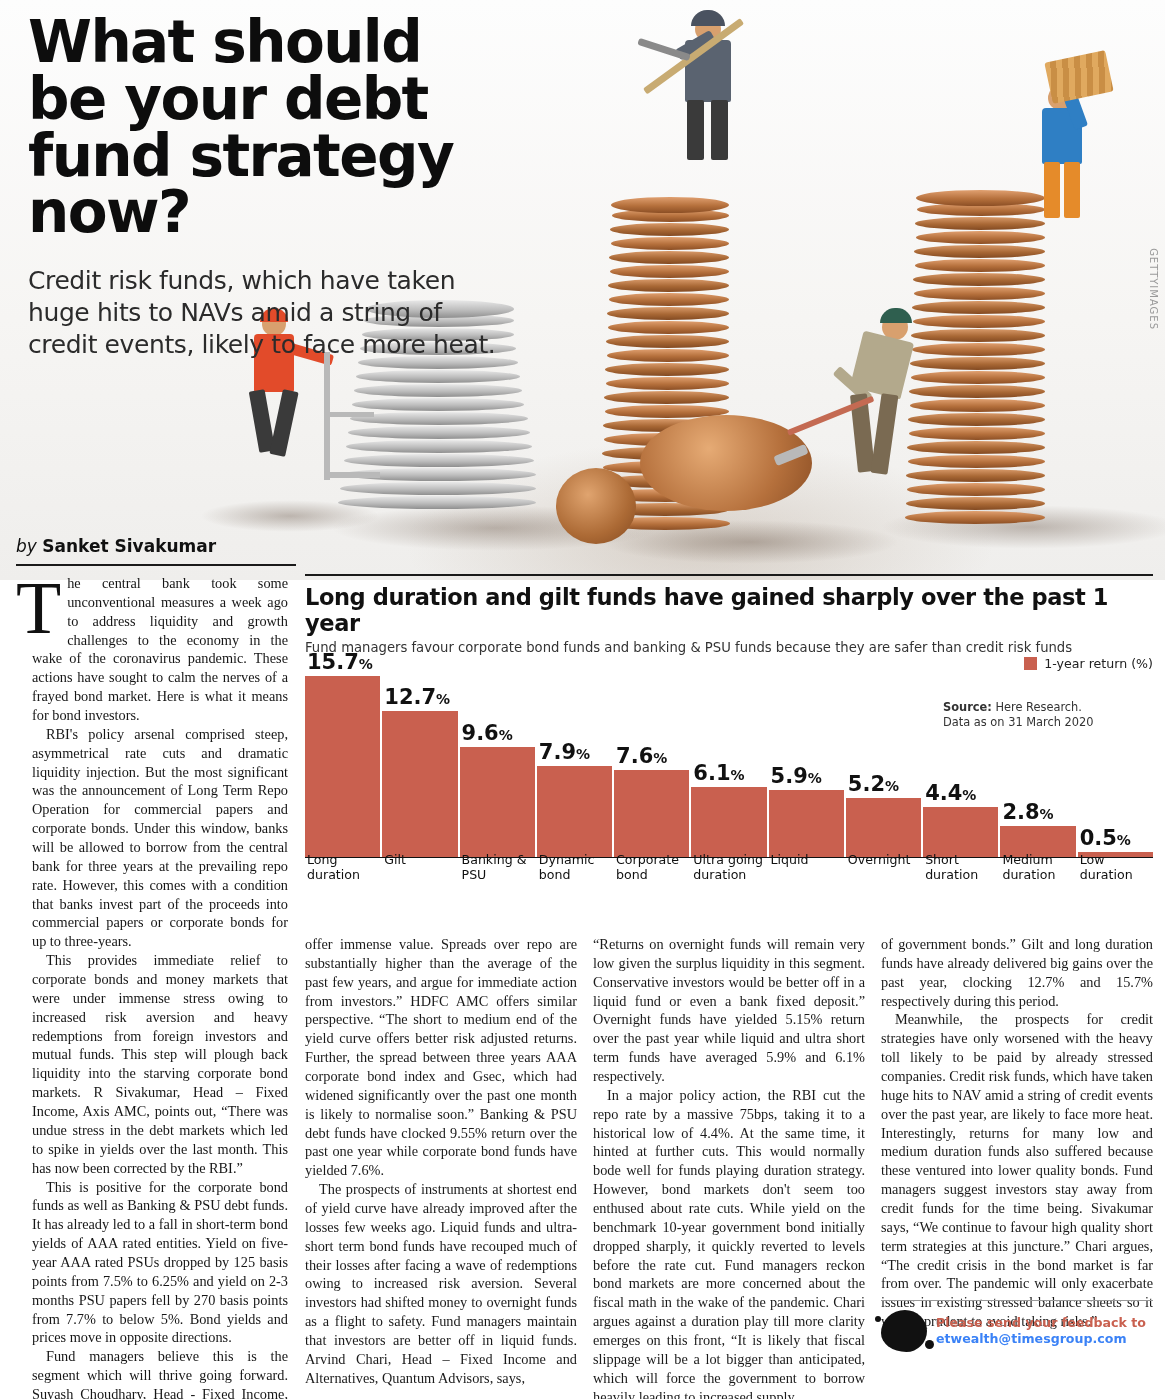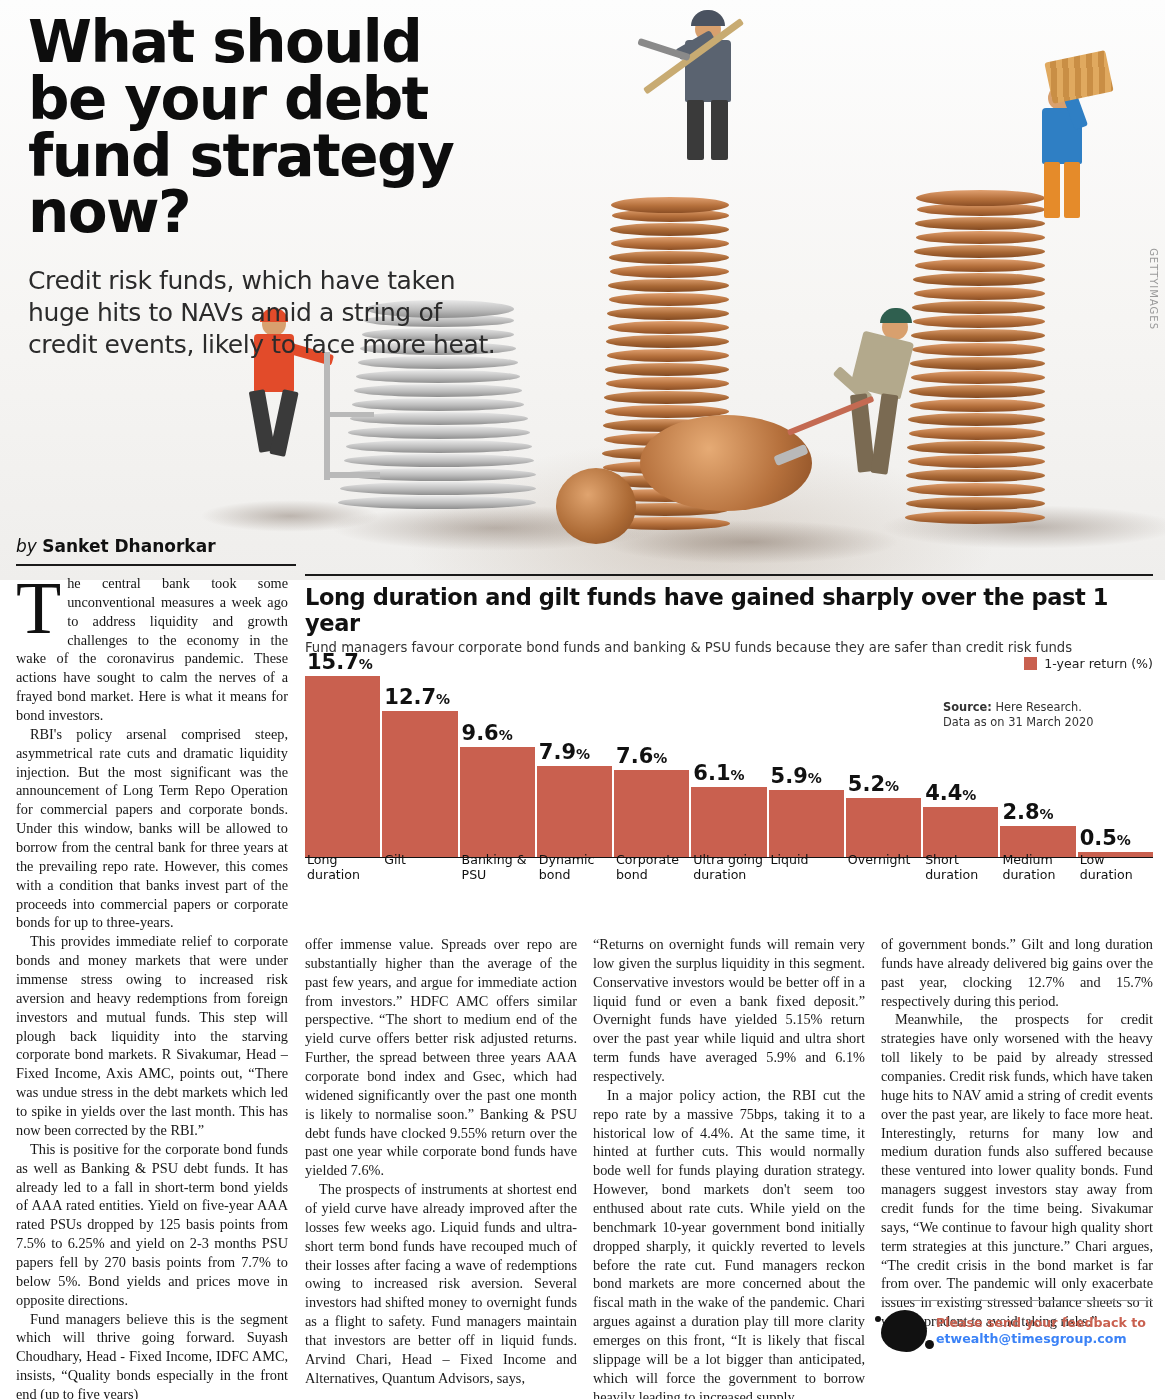--- a/index.html
+++ b/index.html
@@ -104,21 +104,21 @@
 
   
   .col {
     position: absolute;
     font-size: 14.3px;
     line-height: 1.32;
     text-align: justify;
     color: #161616;
     hyphens: auto;
   }
-  .col p { margin: 0 0 0 0; text-indent: 14px; }
+  .col p { margin: 0 0 0 16px; text-indent: 14px; }
   .col p.first { text-indent: 0; }
 
   .col1 { left: 16px; top: 574px; width: 272px; }
   .dropcap {
     float: left;
     font-family: "Liberation Serif", serif;
     font-size: 74px;
     line-height: 0.76;
     padding: 6px 6px 0 0;
     font-weight: normal;
@@ -414,21 +414,21 @@
   <div class="getty">GETTYIMAGES</div>
 </div>
 
 <div class="headline-block">
   <h1 class="headline">What should be your debt fund strategy now?</h1>
   <div class="standfirst">Credit risk funds, which have taken huge hits to NAVs amid a string of credit events, likely to face more heat.</div>
 </div>
 
 <div class="byline">
   <span class="by">by</span>
-  <span class="name">Sanket Dhanorkar</span>
+  <span class="name">Sanket Sivakumar</span>
 </div>
 
 <div class="col col1">
   <span class="dropcap">T</span>
   <p class="first">he central bank took some unconventional measures a week ago to address liquidity and growth challenges to the economy in the wake of the coronavirus pandemic. These actions have sought to calm the nerves of a frayed bond market. Here is what it means for bond investors.</p>
   <p>RBI's policy arsenal comprised steep, asymmetrical rate cuts and dramatic liquidity injection. But the most significant was the announcement of Long Term Repo Operation for commercial papers and corporate bonds. Under this window, banks will be allowed to borrow from the central bank for three years at the prevailing repo rate. However, this comes with a condition that banks invest part of the proceeds into commercial papers or corporate bonds for up to three-years.</p>
   <p>This provides immediate relief to corporate bonds and money markets that were under immense stress owing to increased risk aversion and heavy redemptions from foreign investors and mutual funds. This step will plough back liquidity into the starving corporate bond markets. R Sivakumar, Head – Fixed Income, Axis AMC, points out, “There was undue stress in the debt markets which led to spike in yields over the last month. This has now been corrected by the RBI.”</p>
   <p>This is positive for the corporate bond funds as well as Banking &amp; PSU debt funds. It has already led to a fall in short-term bond yields of AAA rated entities. Yield on five-year AAA rated PSUs dropped by 125 basis points from 7.5% to 6.25% and yield on 2-3 months PSU papers fell by 270 basis points from 7.7% to below 5%. Bond yields and prices move in opposite directions.</p>
   <p>Fund managers believe this is the segment which will thrive going forward. Suyash Choudhary, Head - Fixed Income, IDFC AMC, insists, “Quality bonds especially in the front end (up to five years)</p>
 </div>

